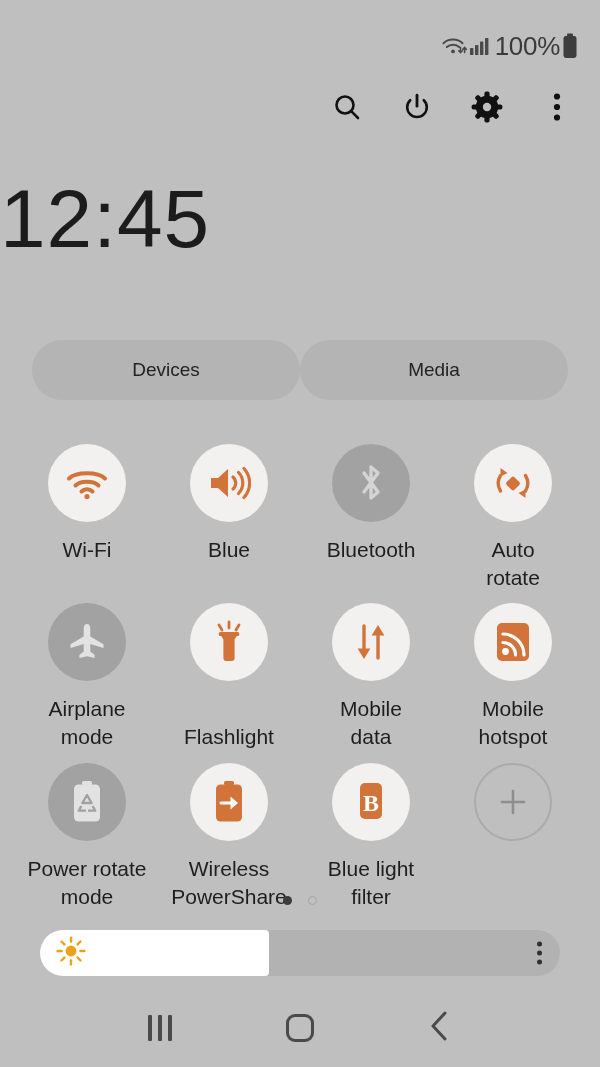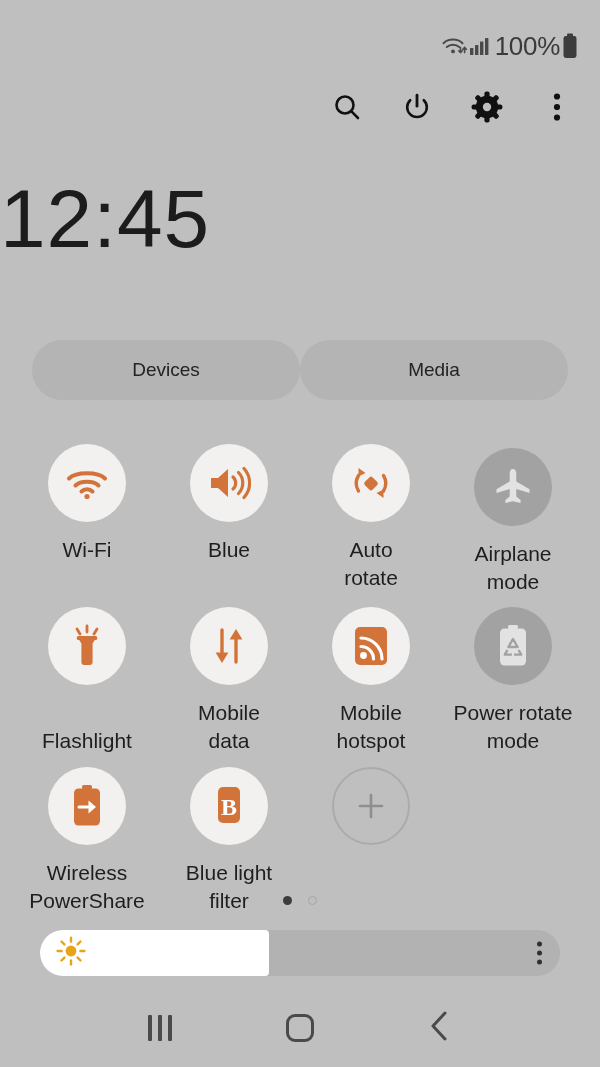--- a/index.html
+++ b/index.html
@@ -246,20 +246,28 @@
           <g fill="none" stroke="#d2743a" stroke-width="3.2" stroke-linecap="round">
             <path d="M26 13 a8 8 0 0 1 0 12"></path>
             <path d="M31.5 8.5 a15 15 0 0 1 0 21"></path>
             <path d="M37 4.5 a21.5 21.5 0 0 1 0 29"></path>
           </g>
         </svg>
       </div>
       <div class="tile-label">Blue</div>
     </div>
 
+    <div class="tile">
+      <div class="tile-circle off">
+        <svg width="30" height="42" viewBox="0 0 30 42">
+          <path d="M8 11 L22 30 L15 36 V5 L22 11 L8 30" fill="none" stroke="#d4d4d4" stroke-width="3.4" stroke-linejoin="round" stroke-linecap="round"></path>
+        </svg>
+      </div>
+      <div class="tile-label">Bluetooth</div>
+    </div>
 
     <div class="tile">
       <div class="tile-circle on">
         <svg width="42" height="42" viewBox="0 0 42 42">
           <g fill="none" stroke="#d2743a" stroke-width="3.4" stroke-linecap="round">
             <path d="M8.5 13.5 A15 15 0 0 0 8.5 29"></path>
             <path d="M33.5 29 A15 15 0 0 0 33.5 13.5"></path>
           </g>
           <path d="M8.5 6 L8.5 14.5 L15.5 11 Z" fill="#d2743a"></path>
           <path d="M33.5 36 L33.5 27.5 L26.5 31 Z" fill="#d2743a"></path>

